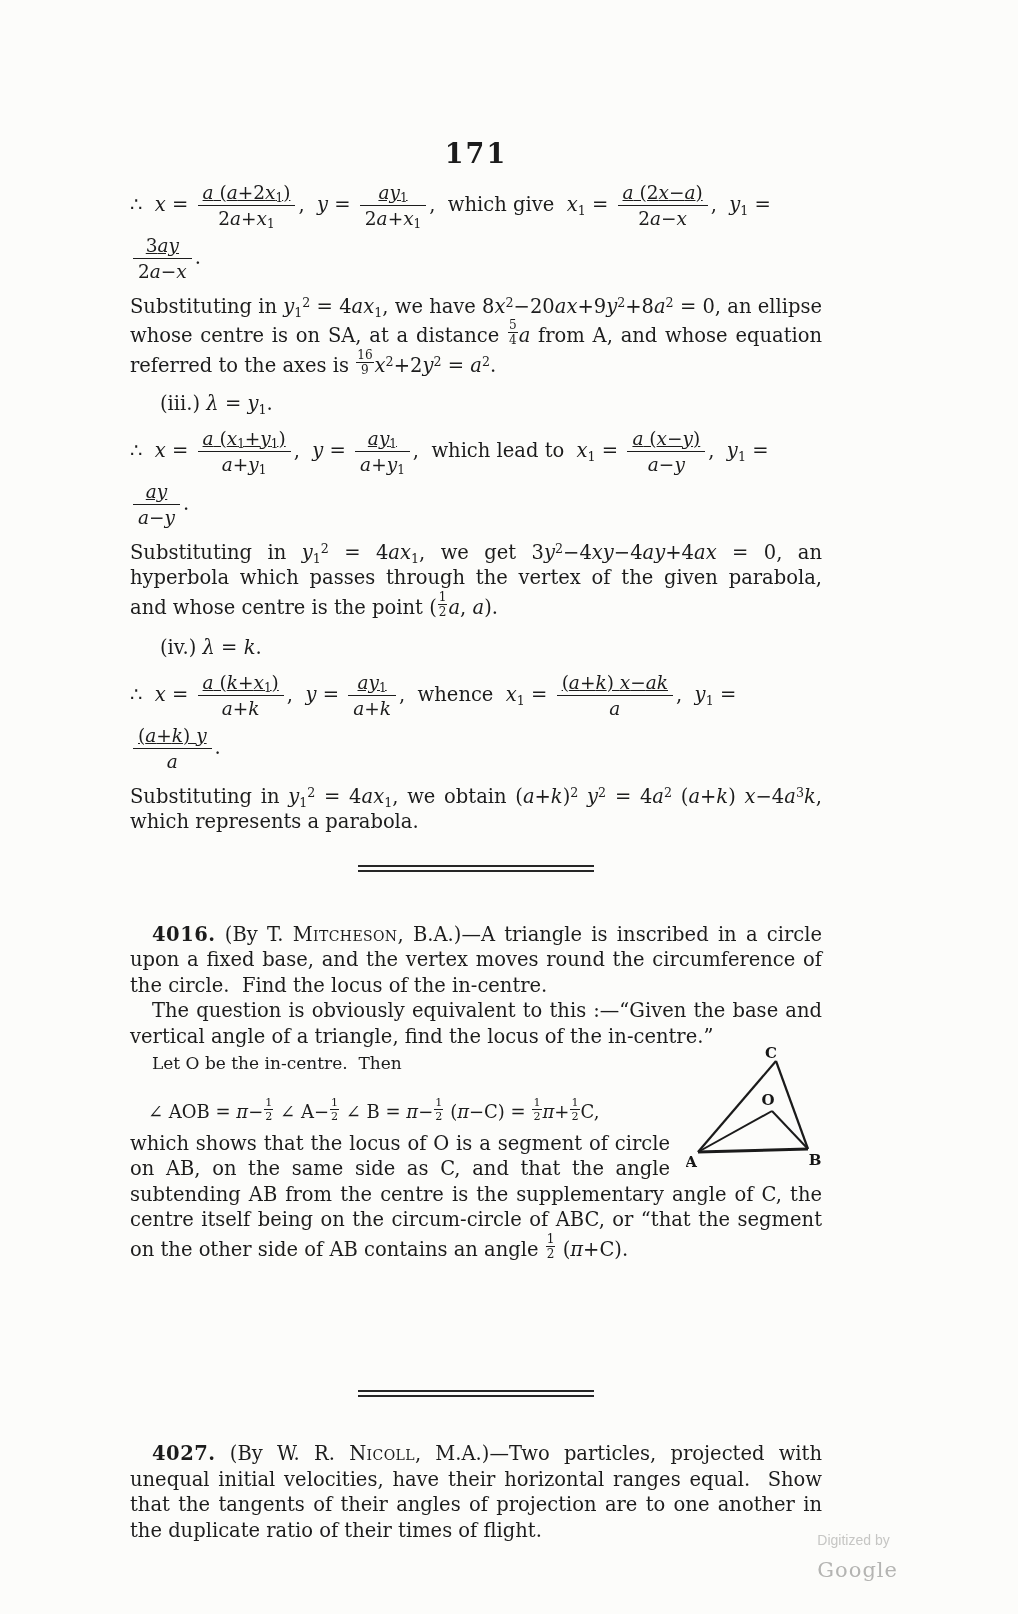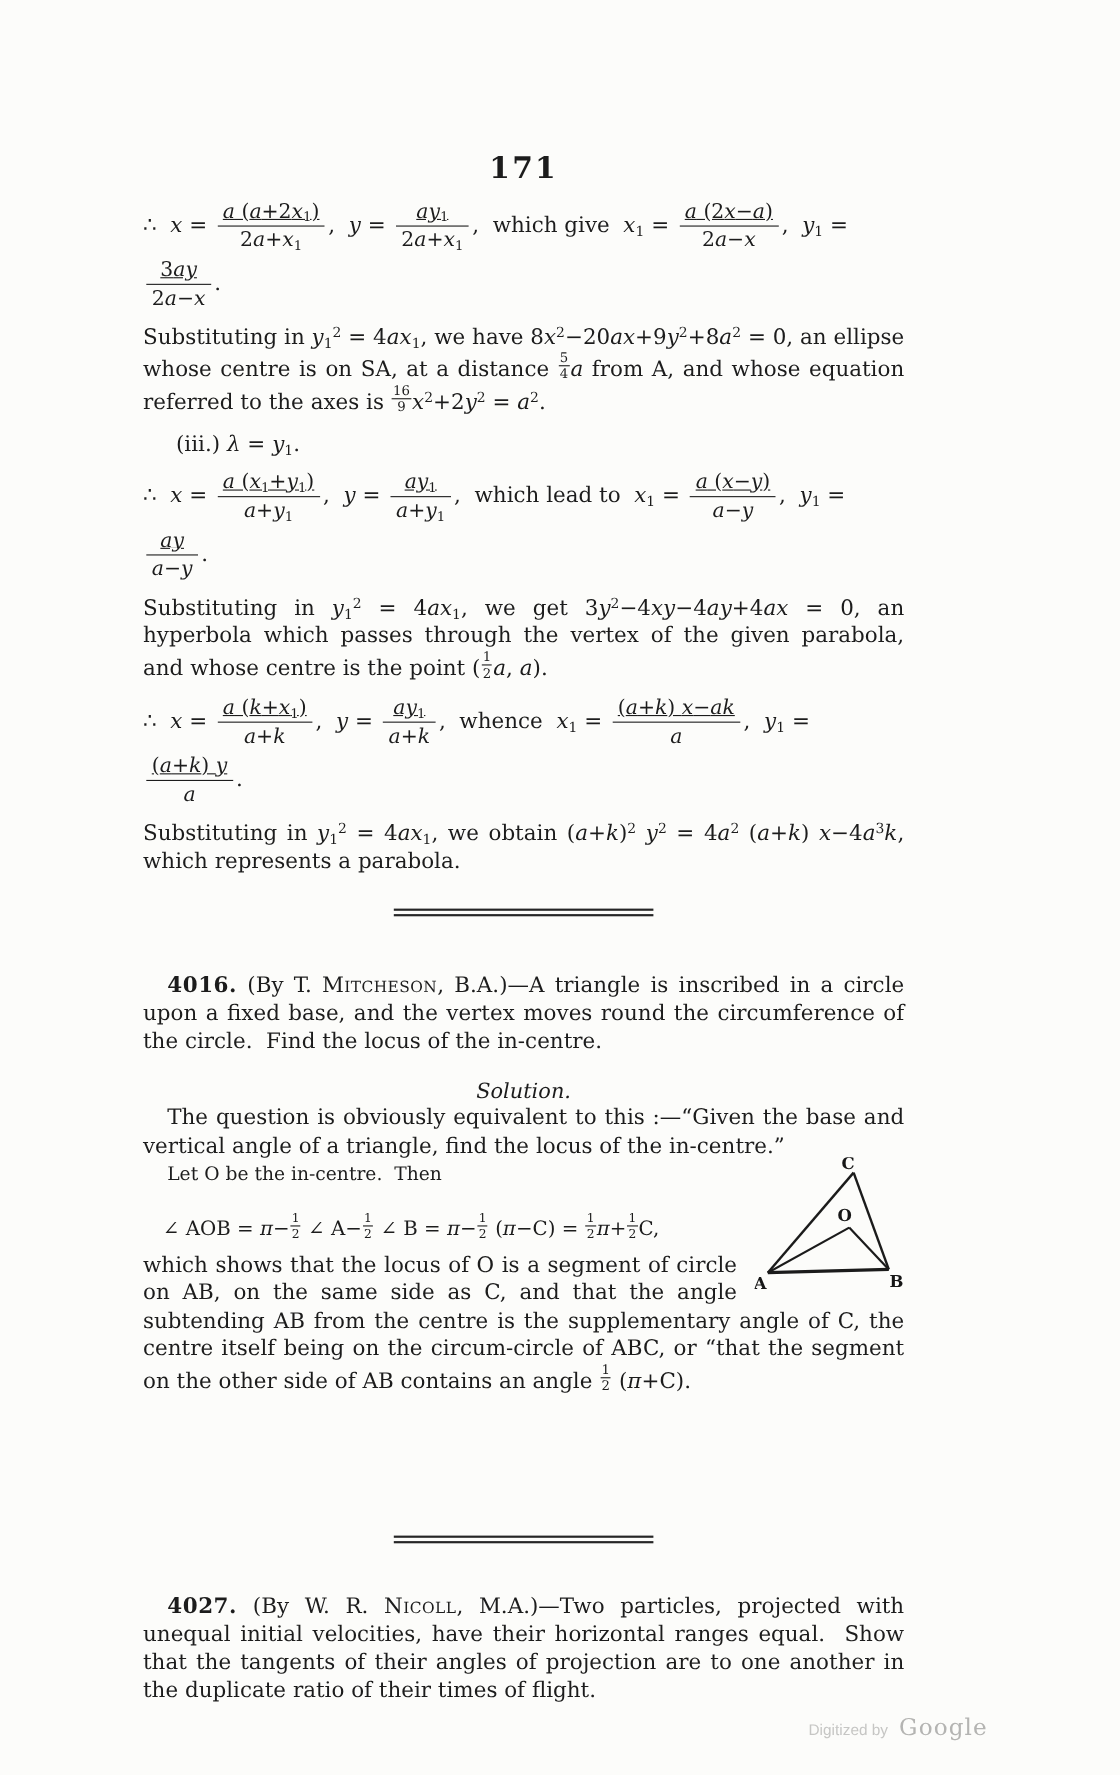--- a/index.html
+++ b/index.html
@@ -28,49 +28,49 @@
   
   .fr{display:inline-block;vertical-align:middle;text-align:center;margin:2px 3px;font-size:0.95em;}
   .fr .nu{display:block;padding:0 5px 1px;border-bottom:1.6px solid #1c1c1c;line-height:1.25;text-decoration:underline;}
   .fr .de{display:block;padding:1px 5px 0;line-height:1.25;text-align:center;}
   .sf{display:inline-block;vertical-align:-0.18em;text-align:center;font-size:0.62em;line-height:1;margin:0 1px;}
   .sf .nu{display:block;border-bottom:1px solid #1c1c1c;padding:0 1px 1px;}
   .sf .de{display:block;padding-top:1px;}
   sub{font-size:0.65em;vertical-align:-0.28em;line-height:0;}
   sup{font-size:0.65em;vertical-align:0.5em;line-height:0;}
   i{font-style:italic;}
-  .footer{position:absolute;right:156px;bottom:32px;display:flex;align-items:baseline;gap:10px;}
+  .footer{position:absolute;right:156px;bottom:32px;display:flex;align-items:baseline;gap:10px;flex-direction:column;}
   .dig{font-family:"Liberation Sans",sans-serif;font-size:14px;color:#c6c6c4;}
   .google{font-family:"DejaVu Serif",serif;font-size:21px;color:#b4b4b2;letter-spacing:1px;}
   svg text{font-family:"DejaVu Serif",serif;font-weight:bold;font-size:15px;fill:#161616;}
   svg line{stroke:#1b1b1b;}
 </style>
 </head>
 <body>
 
 <div class="page">
   <div class="content">
 
     <p class="pagenum">171</p>
 
     <p class="eq">∴&nbsp;&nbsp;<i>x</i> = <span class="fr"><span class="nu"><i>a</i> (<i>a</i>+2<i>x</i><sub>1</sub>)</span><span class="de">2<i>a</i>+<i>x</i><sub>1</sub></span></span>,&nbsp;&nbsp;<i>y</i> = <span class="fr"><span class="nu"><i>ay</i><sub>1</sub></span><span class="de">2<i>a</i>+<i>x</i><sub>1</sub></span></span>,&nbsp; which give&nbsp; <i>x</i><sub>1</sub> = <span class="fr"><span class="nu"><i>a</i> (2<i>x</i>−<i>a</i>)</span><span class="de">2<i>a</i>−<i>x</i></span></span>,&nbsp;&nbsp;<i>y</i><sub>1</sub> = <span class="fr"><span class="nu">3<i>ay</i></span><span class="de">2<i>a</i>−<i>x</i></span></span>.</p>
     <p class="body-p">Substituting in <i>y</i><sub>1</sub><sup>2</sup> = 4<i>ax</i><sub>1</sub>, we have 8<i>x</i><sup>2</sup>−20<i>ax</i>+9<i>y</i><sup>2</sup>+8<i>a</i><sup>2</sup> = 0, an ellipse whose centre is on SA, at a distance <span class="sf"><span class="nu">5</span><span class="de">4</span></span><i>a</i> from A, and whose equation referred to the axes is <span class="sf"><span class="nu">16</span><span class="de">9</span></span><i>x</i><sup>2</sup>+2<i>y</i><sup>2</sup> = <i>a</i><sup>2</sup>.</p>
 
     <p class="case-head" style="margin-top:14px;">(iii.) <i>λ</i> = <i>y</i><sub>1</sub>.</p>
     <p class="eq">∴&nbsp;&nbsp;<i>x</i> = <span class="fr"><span class="nu"><i>a</i> (<i>x</i><sub>1</sub>+<i>y</i><sub>1</sub>)</span><span class="de"><i>a</i>+<i>y</i><sub>1</sub></span></span>,&nbsp;&nbsp;<i>y</i> = <span class="fr"><span class="nu"><i>ay</i><sub>1</sub></span><span class="de"><i>a</i>+<i>y</i><sub>1</sub></span></span>,&nbsp; which lead to&nbsp; <i>x</i><sub>1</sub> = <span class="fr"><span class="nu"><i>a</i> (<i>x</i>−<i>y</i>)</span><span class="de"><i>a</i>−<i>y</i></span></span>,&nbsp; <i>y</i><sub>1</sub> = <span class="fr"><span class="nu"><i>ay</i></span><span class="de"><i>a</i>−<i>y</i></span></span>.</p>
     <p class="body-p">Substituting in <i>y</i><sub>1</sub><sup>2</sup> = 4<i>ax</i><sub>1</sub>, we get 3<i>y</i><sup>2</sup>−4<i>xy</i>−4<i>ay</i>+4<i>ax</i> = 0, an hyperbola which passes through the vertex of the given parabola, and whose centre is the point (<span class="sf"><span class="nu">1</span><span class="de">2</span></span><i>a</i>, <i>a</i>).</p>
 
+    <p class="case-head" style="margin-top:16px;">(iv.) <i>λ</i> = <i>k</i>.</p>
     <p class="eq">∴&nbsp;&nbsp;<i>x</i> = <span class="fr"><span class="nu"><i>a</i> (<i>k</i>+<i>x</i><sub>1</sub>)</span><span class="de"><i>a</i>+<i>k</i></span></span>,&nbsp;&nbsp;<i>y</i> = <span class="fr"><span class="nu"><i>ay</i><sub>1</sub></span><span class="de"><i>a</i>+<i>k</i></span></span>,&nbsp; whence&nbsp; <i>x</i><sub>1</sub> = <span class="fr"><span class="nu">(<i>a</i>+<i>k</i>) <i>x</i>−<i>ak</i></span><span class="de"><i>a</i></span></span>,&nbsp;&nbsp;<i>y</i><sub>1</sub> = <span class="fr"><span class="nu">(<i>a</i>+<i>k</i>) <i>y</i></span><span class="de"><i>a</i></span></span>.</p>
     <p class="body-p">Substituting in <i>y</i><sub>1</sub><sup>2</sup> = 4<i>ax</i><sub>1</sub>, we obtain (<i>a</i>+<i>k</i>)<sup>2</sup> <i>y</i><sup>2</sup> = 4<i>a</i><sup>2</sup> (<i>a</i>+<i>k</i>) <i>x</i>−4<i>a</i><sup>3</sup><i>k</i>, which represents a parabola.</p>
 
     <div class="rule"></div>
 
     <p class="body-p prob indent"><span class="pnum">4016.</span><span>&nbsp;(By T. <span class="sc">Mitcheson</span>, B.A.)—A triangle is inscribed in a circle upon a fixed base, and the vertex moves round the circumference of the circle.&nbsp; Find the locus of the in-centre.</span></p>
 
-    <h3 class="solution">Solution.</h3>
 
     <p class="body-p sol-intro indent">The question is obviously equivalent to this :—“Given the base and vertical angle of a triangle, find the locus of the in-centre.”</p>
 
     <div class="sol2">
       <div class="figwrap">
         <svg width="164" height="122" viewBox="0 0 164 122">
           <line x1="12" y1="105" x2="90" y2="14" stroke-width="2.2"></line>
           <line x1="90" y1="14" x2="122" y2="102" stroke-width="2.2"></line>
           <line x1="12" y1="105" x2="122" y2="102" stroke-width="3"></line>
           <line x1="12" y1="105" x2="86" y2="64" stroke-width="2"></line>

